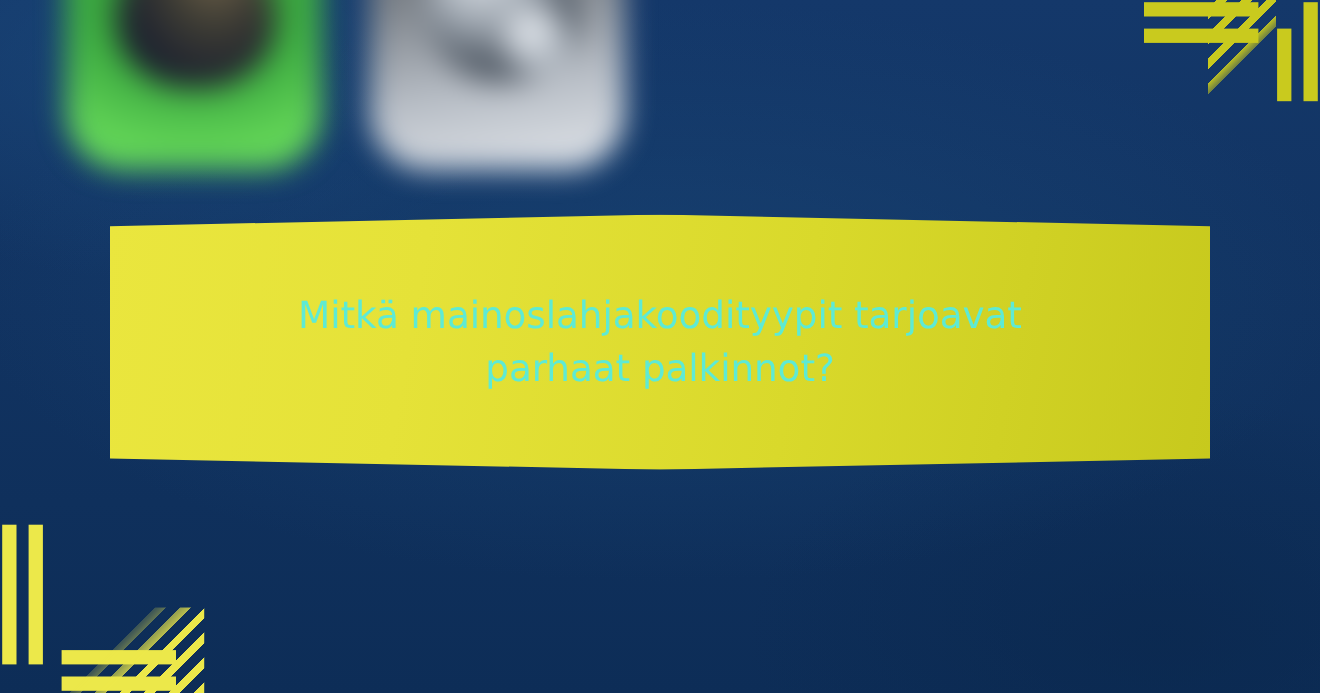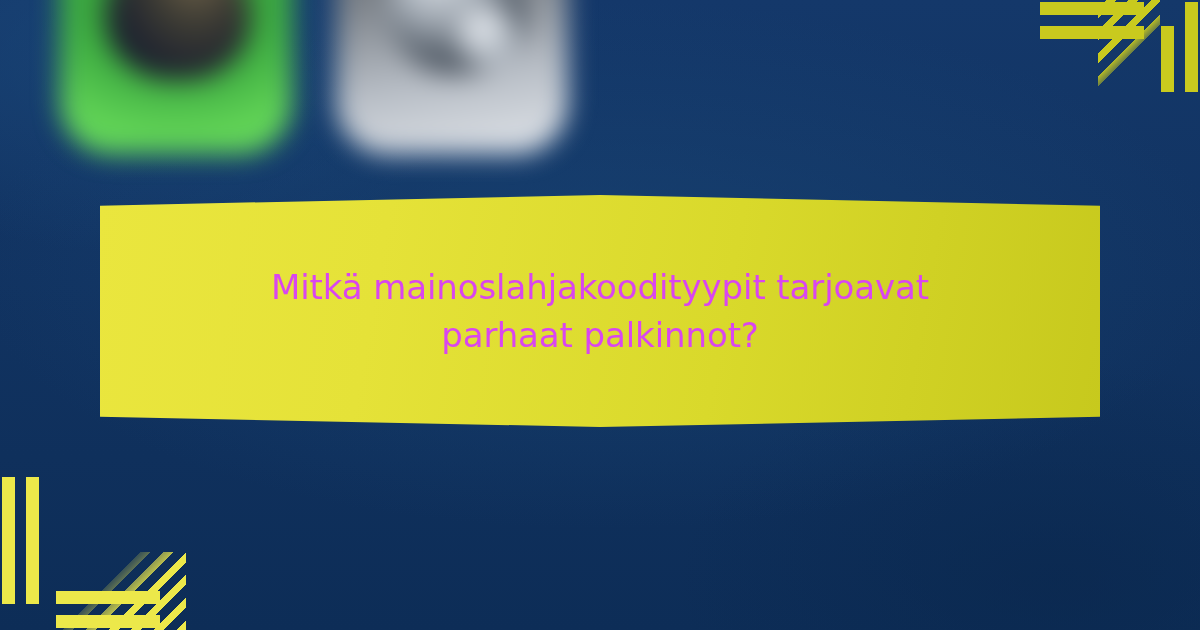--- a/index.html
+++ b/index.html
@@ -128,21 +128,21 @@
   }
   .banner-text {
     position:absolute; inset:0;
     display:flex;
     flex-direction:column;
     align-items:center;
     justify-content:center;
     gap:4px;
     padding:0 60px;
     text-align:center;
-    color:#d946ef;
+    color:#5eead4;
     font-size:34px;
     font-weight:400;
     line-height:1.42;
     letter-spacing:-0.1px;
     white-space:pre-line;
   }
 </style>
 </head>
 <body>
 

